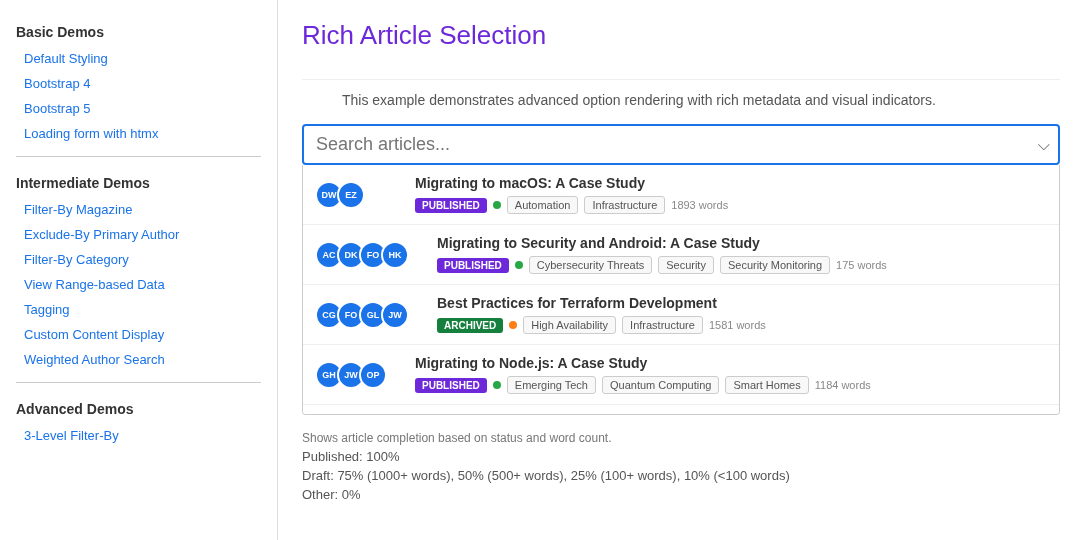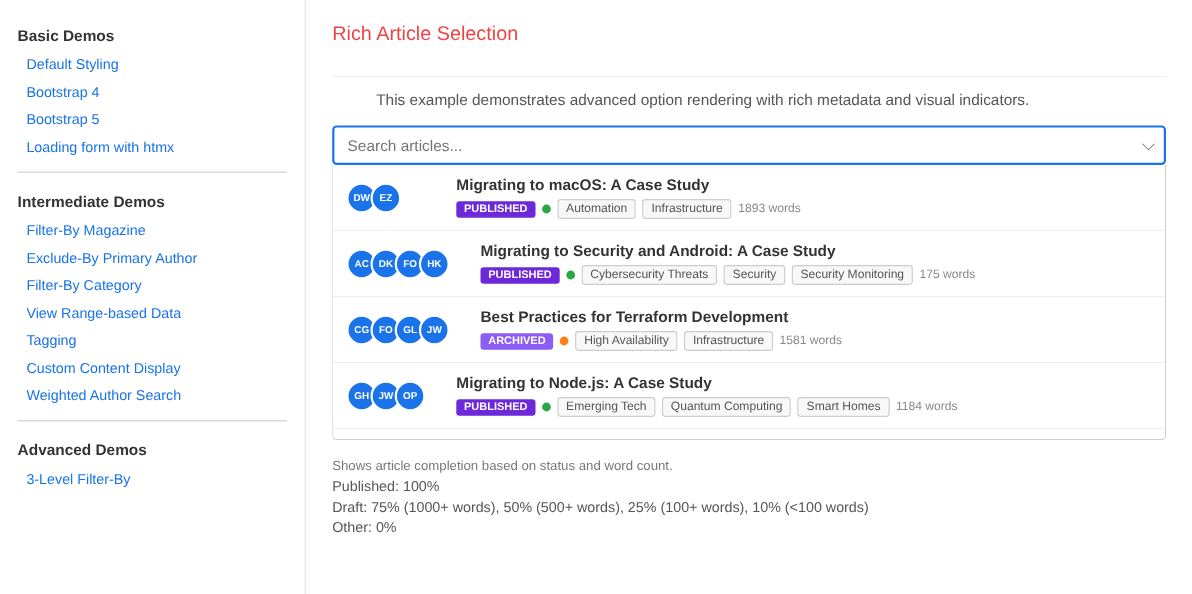--- a/index.html
+++ b/index.html
@@ -36,23 +36,23 @@
 
     
     .main-content {
       flex: 1;
       padding: 20px 24px;
       overflow-y: auto;
       background: #fff;
     }
 
     .page-title {
-      font-size: 18px;
+      font-size: 26px;
       font-weight: normal;
-      color: #ef4444;
+      color: #6d28d9;
       margin-bottom: 12px;
       border-bottom: 1px solid #eee;
       padding-bottom: 28px;
     }
 
     .page-description {
       color: #555;
       margin-bottom: 16px;
       font-size: 14px;
       margin-left: 40px;
@@ -61,21 +61,21 @@
     
     .search-container {
       position: relative;
       margin-bottom: 0;
     }
     .search-input {
       width: 100%;
       border: 2px solid #1a73e8;
       border-radius: 4px;
       padding: 8px 36px 8px 12px;
-      font-size: 14px;
+      font-size: 18px;
       color: #404040;
       outline: none;
     }
     .search-chevron {
       position: absolute;
       right: 10px;
       top: 50%;
       transform: translateY(-50%);
       color: #666;
       font-size: 16px;
@@ -140,21 +140,21 @@
 
     
     .badge {
       font-size: 10px;
       font-weight: bold;
       padding: 2px 7px;
       border-radius: 3px;
       text-transform: uppercase;
     }
     .badge-published { background: #6d28d9; color: #fff; }
-    .badge-archived { background: #8b5cf6; color: #fff; }
+    .badge-archived { background: #15803d; color: #fff; }
 
     .status-dot {
       width: 8px;
       height: 8px;
       border-radius: 50%;
       display: inline-block;
     }
     .dot-green { background: #28a745; }
     .dot-orange { background: #fd7e14; }
 

